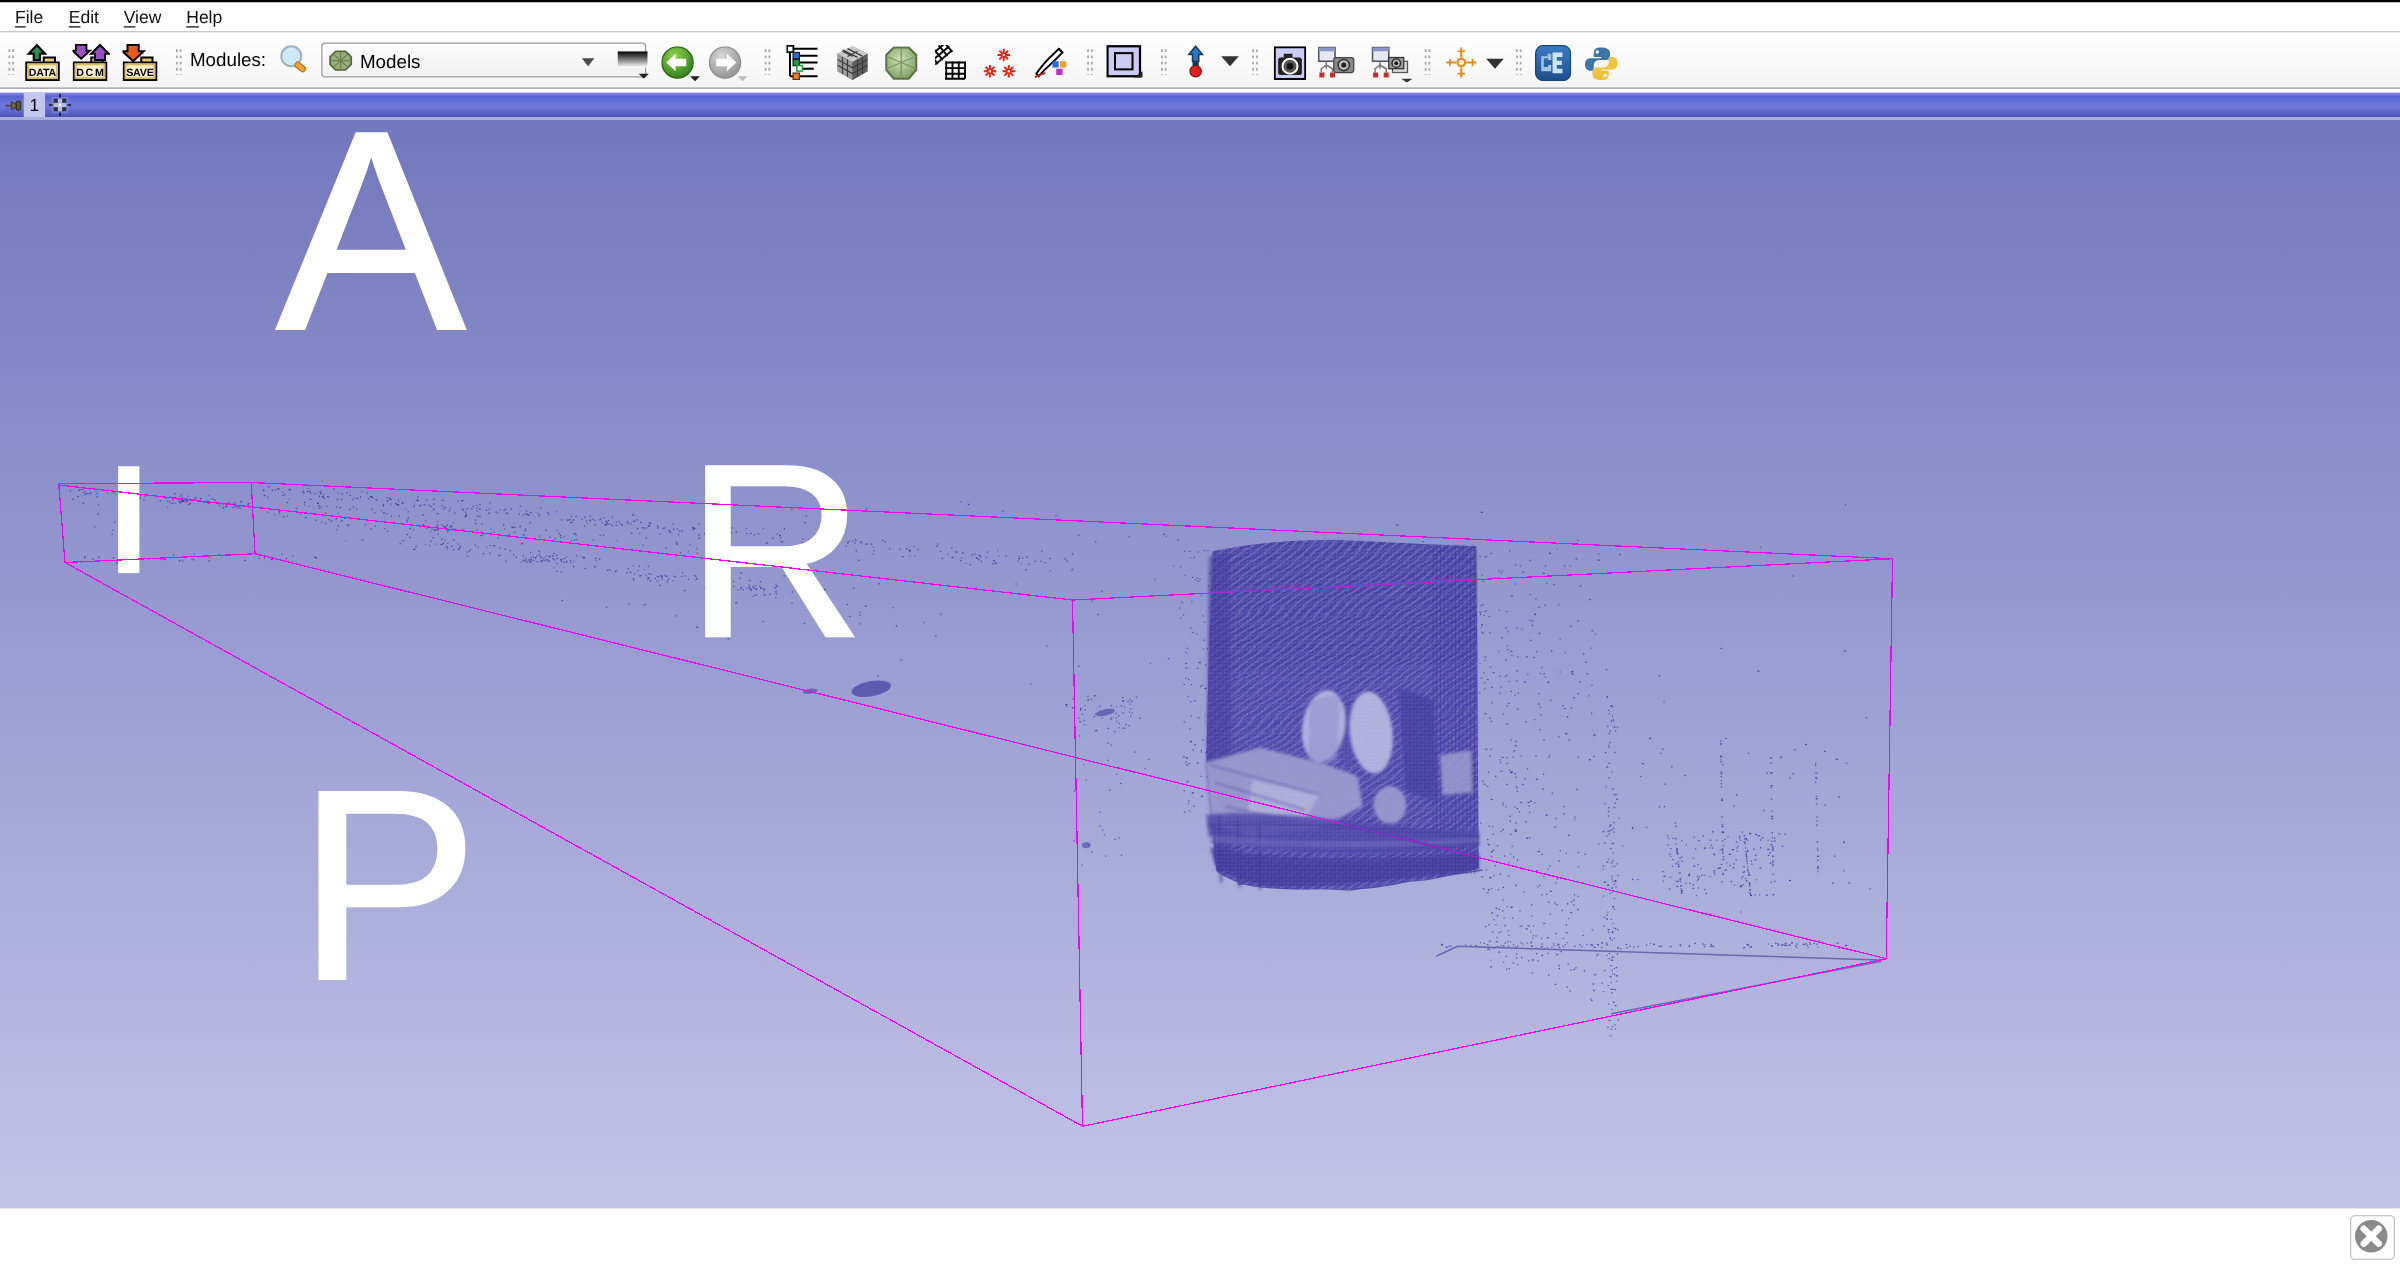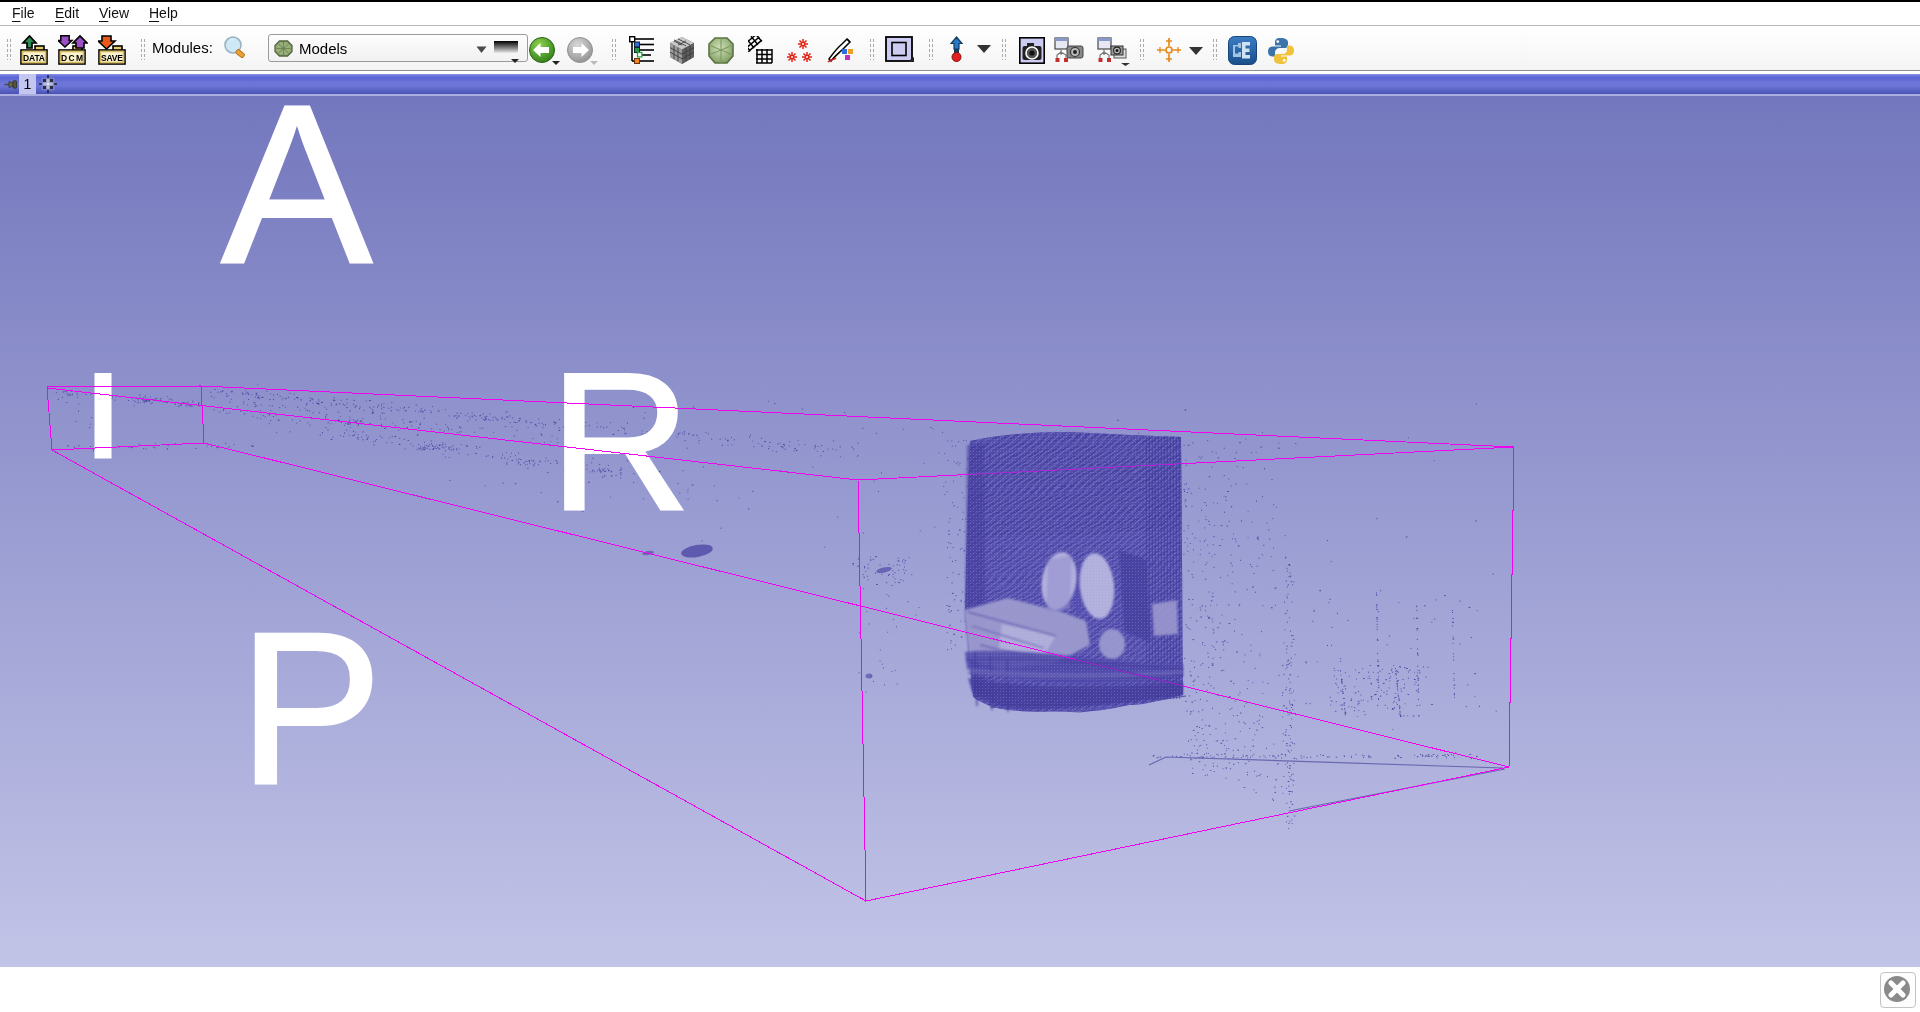--- a/index.html
+++ b/index.html
@@ -65,21 +65,21 @@
   </svg>
   <div class="sep" style="left:140px"></div>
   <svg class="abs" style="left:152px;top:13px" width="70" height="20" viewBox="0 0 70 20">
       <text x="0" y="14" font-family="Liberation Sans" font-size="15" fill="#000">Modules:</text>
     </svg>
   <svg class="abs" style="left:223px;top:10px" width="26" height="26" viewBox="0 0 26 26">
     <circle cx="10" cy="9" r="8" fill="#cfe8f5" stroke="#9ab2c0" stroke-width="1.6"></circle>
     <path d="M4.5 7 A6.5 6.5 0 0 1 13 3.6 A8 8 0 0 0 4.5 7 Z" fill="#fff" opacity="0.9"></path>
     <rect x="15" y="13" width="9" height="4.5" rx="1.6" transform="rotate(38 15 13)" fill="#e8a13c" stroke="#b87818" stroke-width="1"></rect>
   </svg>
-  <div class="abs" style="left:268px;top:8px;width:260px;height:28px;background:linear-gradient(#fdfdfd,#f1f1f1);
+  <div class="abs" style="left:257px;top:8px;width:260px;height:28px;background:linear-gradient(#fdfdfd,#f1f1f1);
        border:1px solid #9b9b9b;border-radius:3px;box-sizing:border-box">
     <svg class="abs" style="left:5px;top:4px" width="20" height="19" viewBox="0 0 20 19">
       <path d="M5.5 2 L13.5 2 L18 6.5 L18 12.5 L13.5 17 L5.5 17 L1 12.5 L1 6.5 Z" fill="#8aa46b" stroke="#55663f" stroke-width="1.3"></path>
       <path d="M6.2 3.5 L12.8 3.5 L16.5 7 L16.5 12 L12.8 15.5 L6.2 15.5 L2.5 12 L2.5 7 Z" fill="#9cb382" opacity="0.75"></path>
       <path d="M9.5 3 L9.5 16 M2.5 9.5 L16.5 9.5 M4.5 5 L14.5 14 M14.5 5 L4.5 14" stroke="#6b7f50" stroke-width="0.9"></path>
     </svg>
     <svg class="abs" style="left:30px;top:5px" width="60" height="20" viewBox="0 0 60 20">
         <text x="0" y="14" font-family="Liberation Sans" font-size="15" fill="#000">Models</text>
       </svg>
     <svg class="abs" style="left:207px;top:11px" width="11" height="8" viewBox="0 0 11 8">

